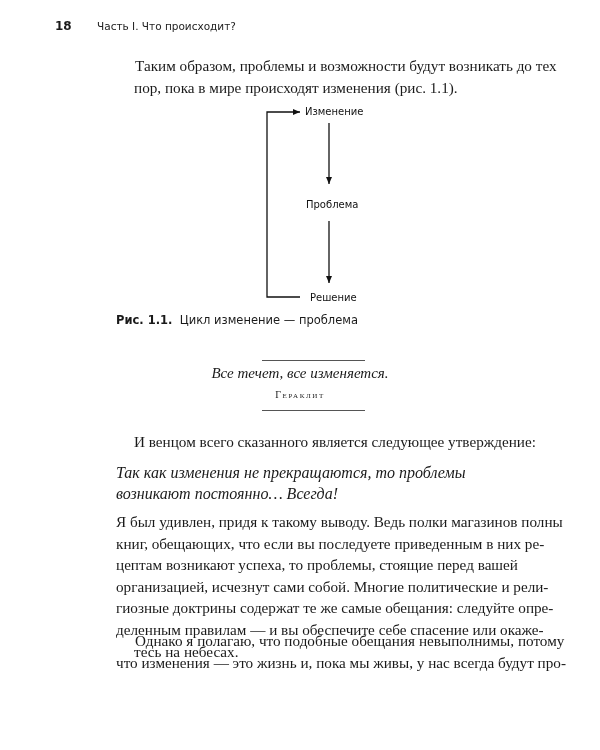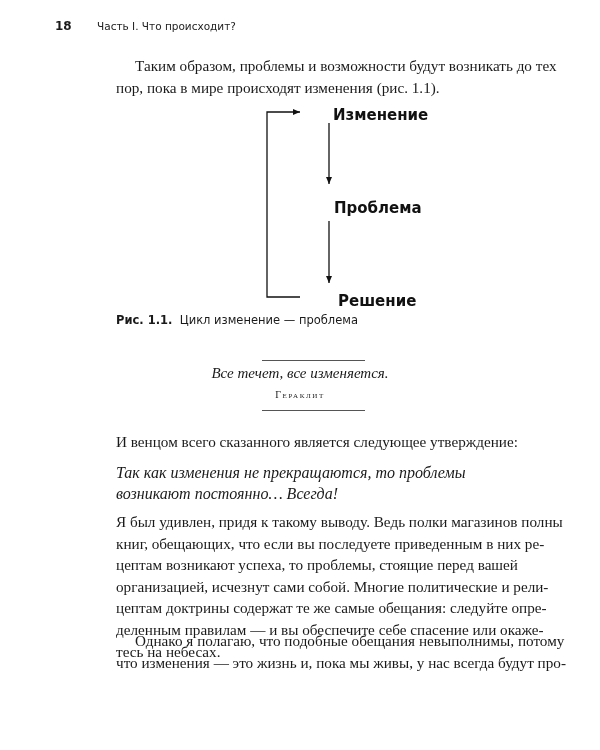--- a/index.html
+++ b/index.html
@@ -4,29 +4,29 @@
 <style>
   html, body { margin: 0; padding: 0; background: #ffffff; }
   body { width: 600px; height: 750px; position: relative; overflow: hidden; color: #1a1a1a; }
   .abs { position: absolute; }
 
   .page-number { left: 55px; top: 19px; font-size: 12px; font-weight: bold; font-family: "DejaVu Sans", sans-serif; text-align: center; }
   .running-head { left: 97px; top: 20px; font-size: 10.5px; font-family: "DejaVu Sans", sans-serif; color: #222; }
 
   .para { font-family: "Liberation Serif", "DejaVu Serif", serif; font-size: 15.2px; line-height: 21.6px; text-align: justify; }
   .para .ln { display: block; text-align-last: justify; white-space: nowrap; }
-  .para .ln.last { text-align-last: left; }
+  .para .ln.last { text-align-last: left; margin-left: 18px; }
 
   .p1 { left: 116px; top: 55px; width: 397px; }
   .p1 .ln.first { text-indent: 19px; }
   .p1 .ln.last { text-indent: 0; }
 
   .diagram { left: 250px; top: 100px; width: 150px; height: 210px; }
   .diagram svg { position: absolute; left: 0; top: 0; }
-  .dlabel { position: absolute; font-family: "DejaVu Sans", sans-serif; font-size: 15px; font-weight: 700; white-space: nowrap; color: #111; margin-left: 28px; }
+  .dlabel { position: absolute; font-family: "DejaVu Sans", sans-serif; font-size: 10px; font-weight: 400; white-space: nowrap; color: #111; }
 
   .caption { left: 116px; top: 313px; font-family: "DejaVu Sans", sans-serif; font-size: 11.5px; white-space: nowrap; }
   .caption b { font-weight: bold; }
 
   .rule { position: absolute; height: 1px; background: #555; }
   .epigraph { left: 200px; top: 365px; width: 200px; text-align: center; font-family: "Liberation Serif", "DejaVu Serif", serif; font-style: italic; font-size: 15px; }
   .author { left: 200px; top: 389px; width: 200px; text-align: center; font-family: "Liberation Serif", "DejaVu Serif", serif; font-size: 10px; letter-spacing: 1.6px; font-variant: small-caps; }
 
   .p2 { left: 116px; top: 431px; width: 420px; }
   .statement { left: 116px; top: 462px; width: 420px; text-align: left; font-family: "Liberation Serif", "DejaVu Serif", serif; font-style: italic; font-size: 16px; line-height: 21px; }
@@ -82,21 +82,21 @@
 <div class="abs statement">
   <div>Так как изменения не прекращаются, то проблемы</div>
   <div>возникают постоянно… Всегда!</div>
 </div>
 
 <div class="abs para p3">
   <span class="ln">Я был удивлен, придя к такому выводу. Ведь полки магазинов полны</span>
   <span class="ln">книг, обещающих, что если вы последуете приведенным в них ре-</span>
   <span class="ln">цептам возникают успеха, то проблемы, стоящие перед вашей</span>
   <span class="ln">организацией, исчезнут сами собой. Многие политические и рели-</span>
-  <span class="ln">цептам доктрины содержат те же самые обещания: следуйте опре-</span>
+  <span class="ln">гиозные доктрины содержат те же самые обещания: следуйте опре-</span>
   <span class="ln">деленным правилам — и вы обеспечите себе спасение или окаже-</span>
   <span class="ln last">тесь на небесах.</span>
 </div>
 
 <div class="abs para p4">
   <span class="ln first">Однако я полагаю, что подобные обещания невыполнимы, потому</span>
   <span class="ln">что изменения — это жизнь и, пока мы живы, у нас всегда будут про-</span>
 </div>
 
 </body></html>

